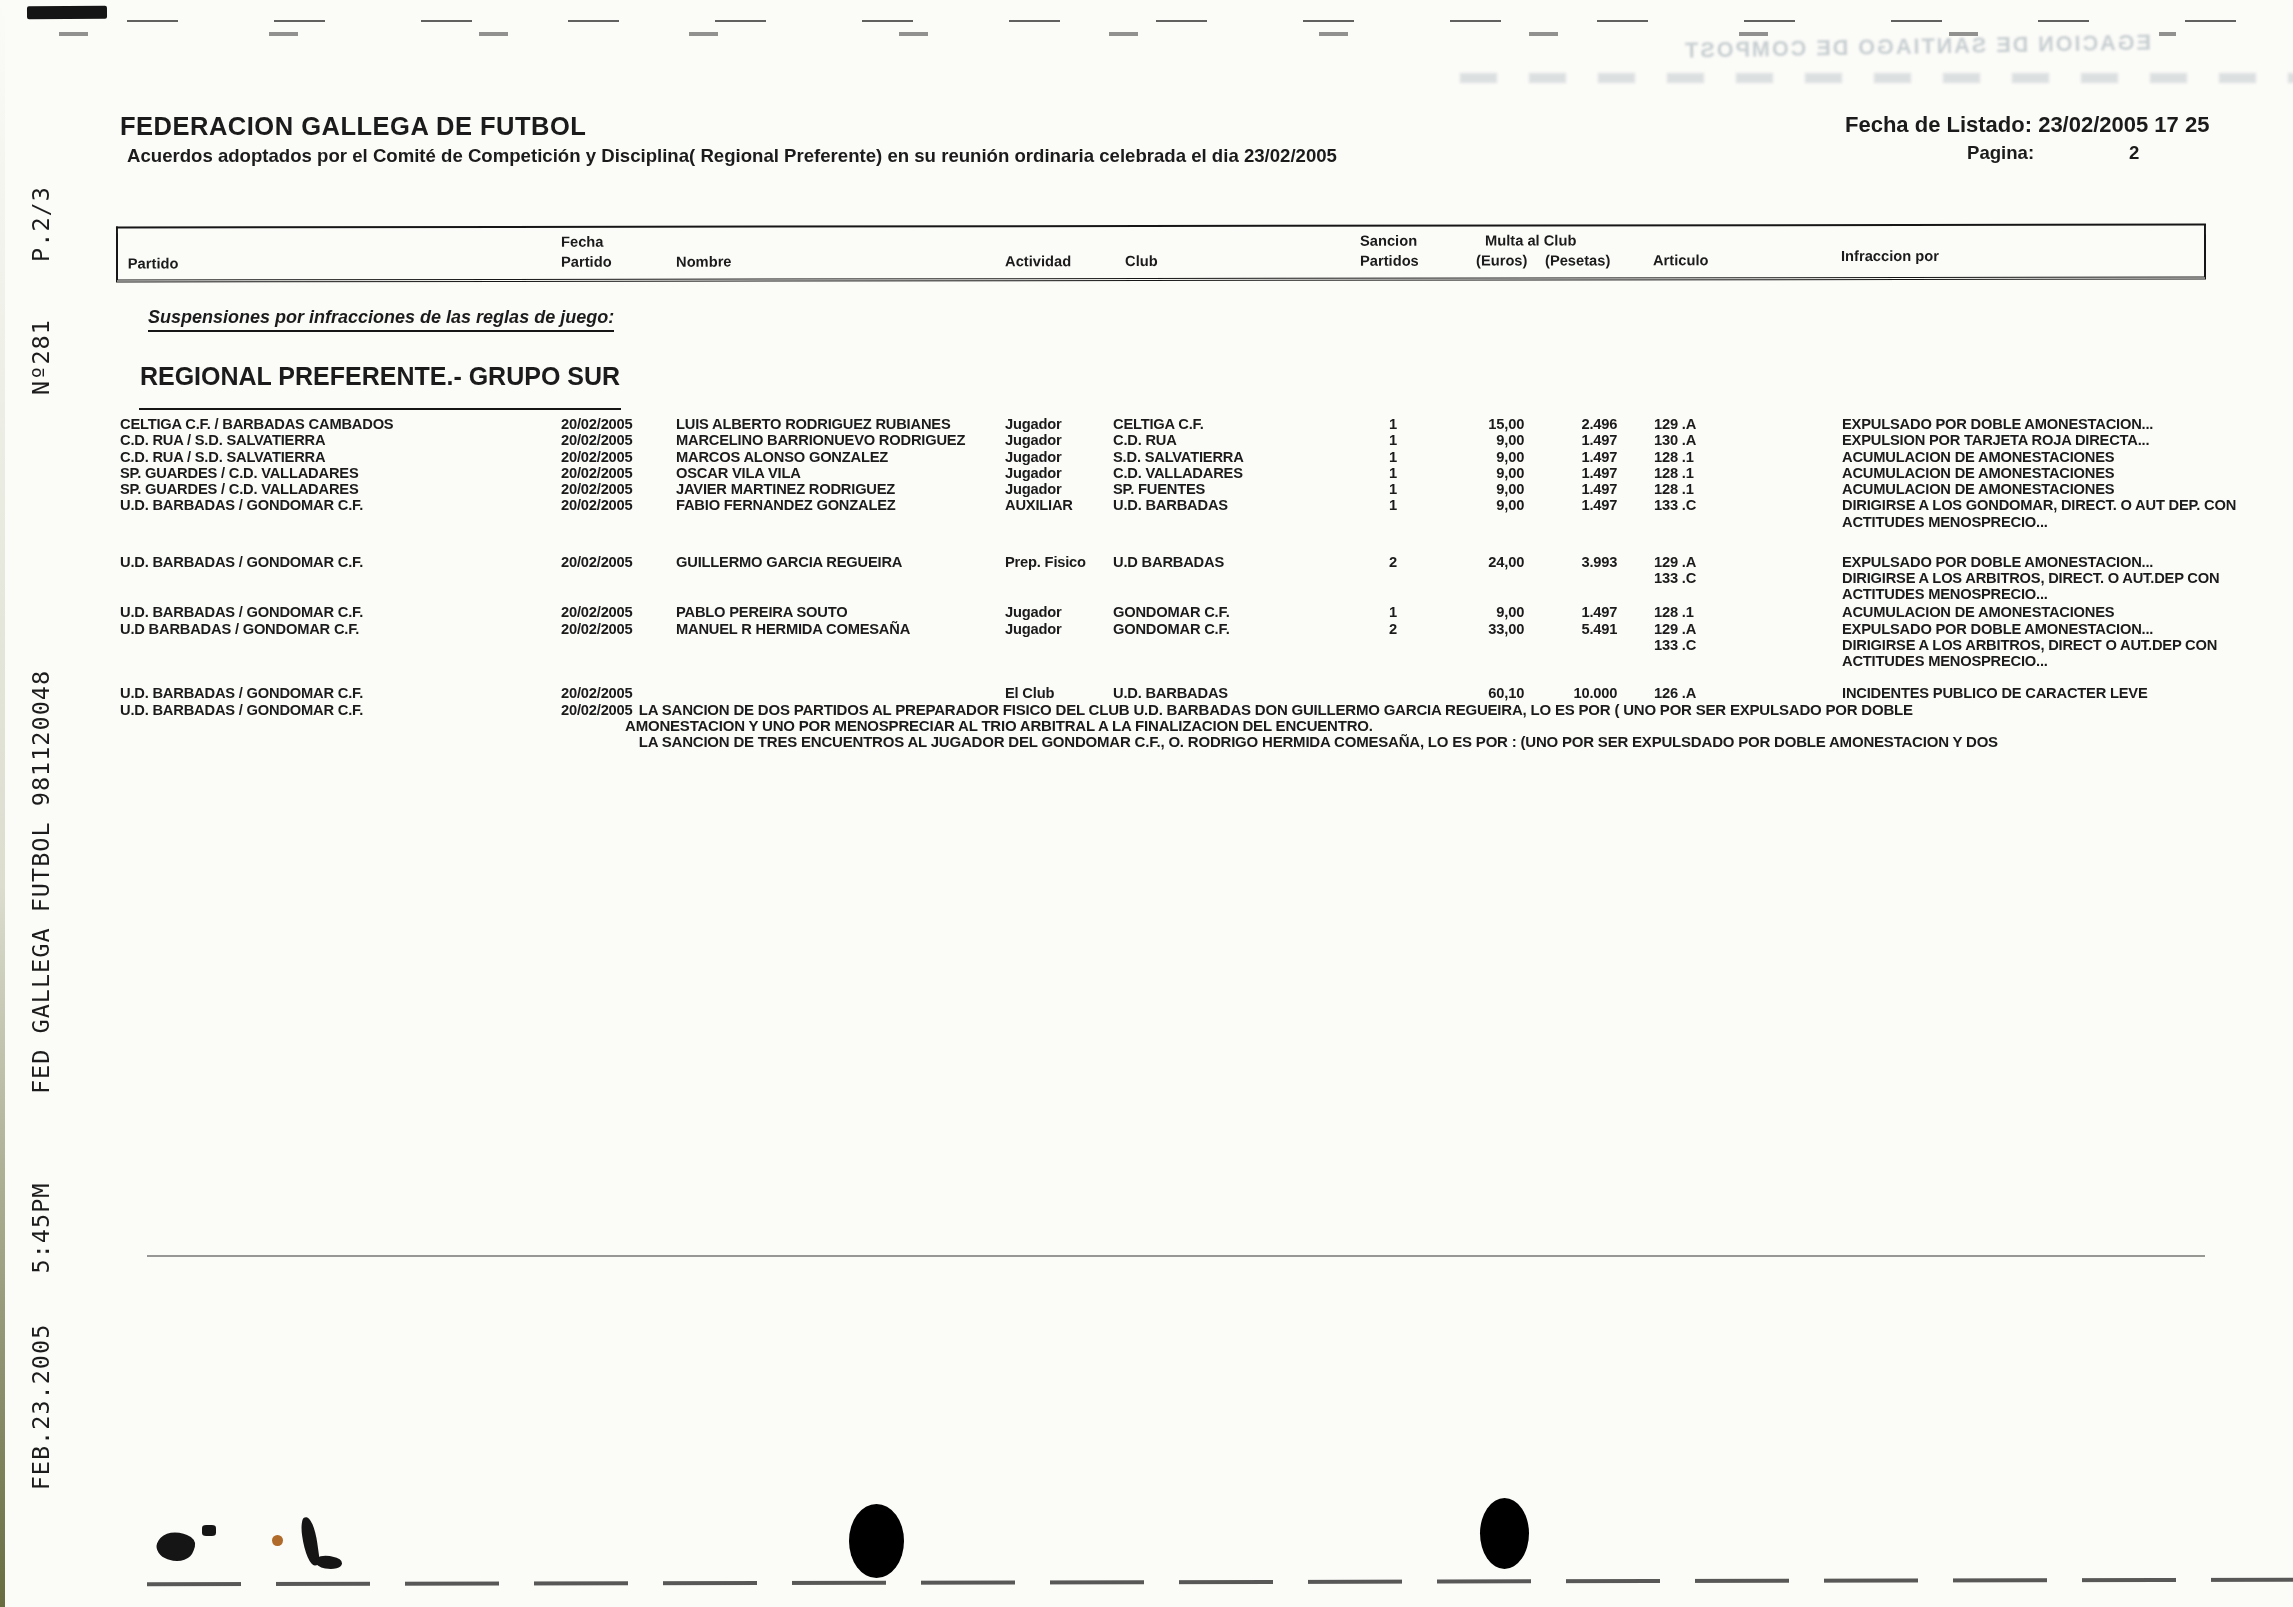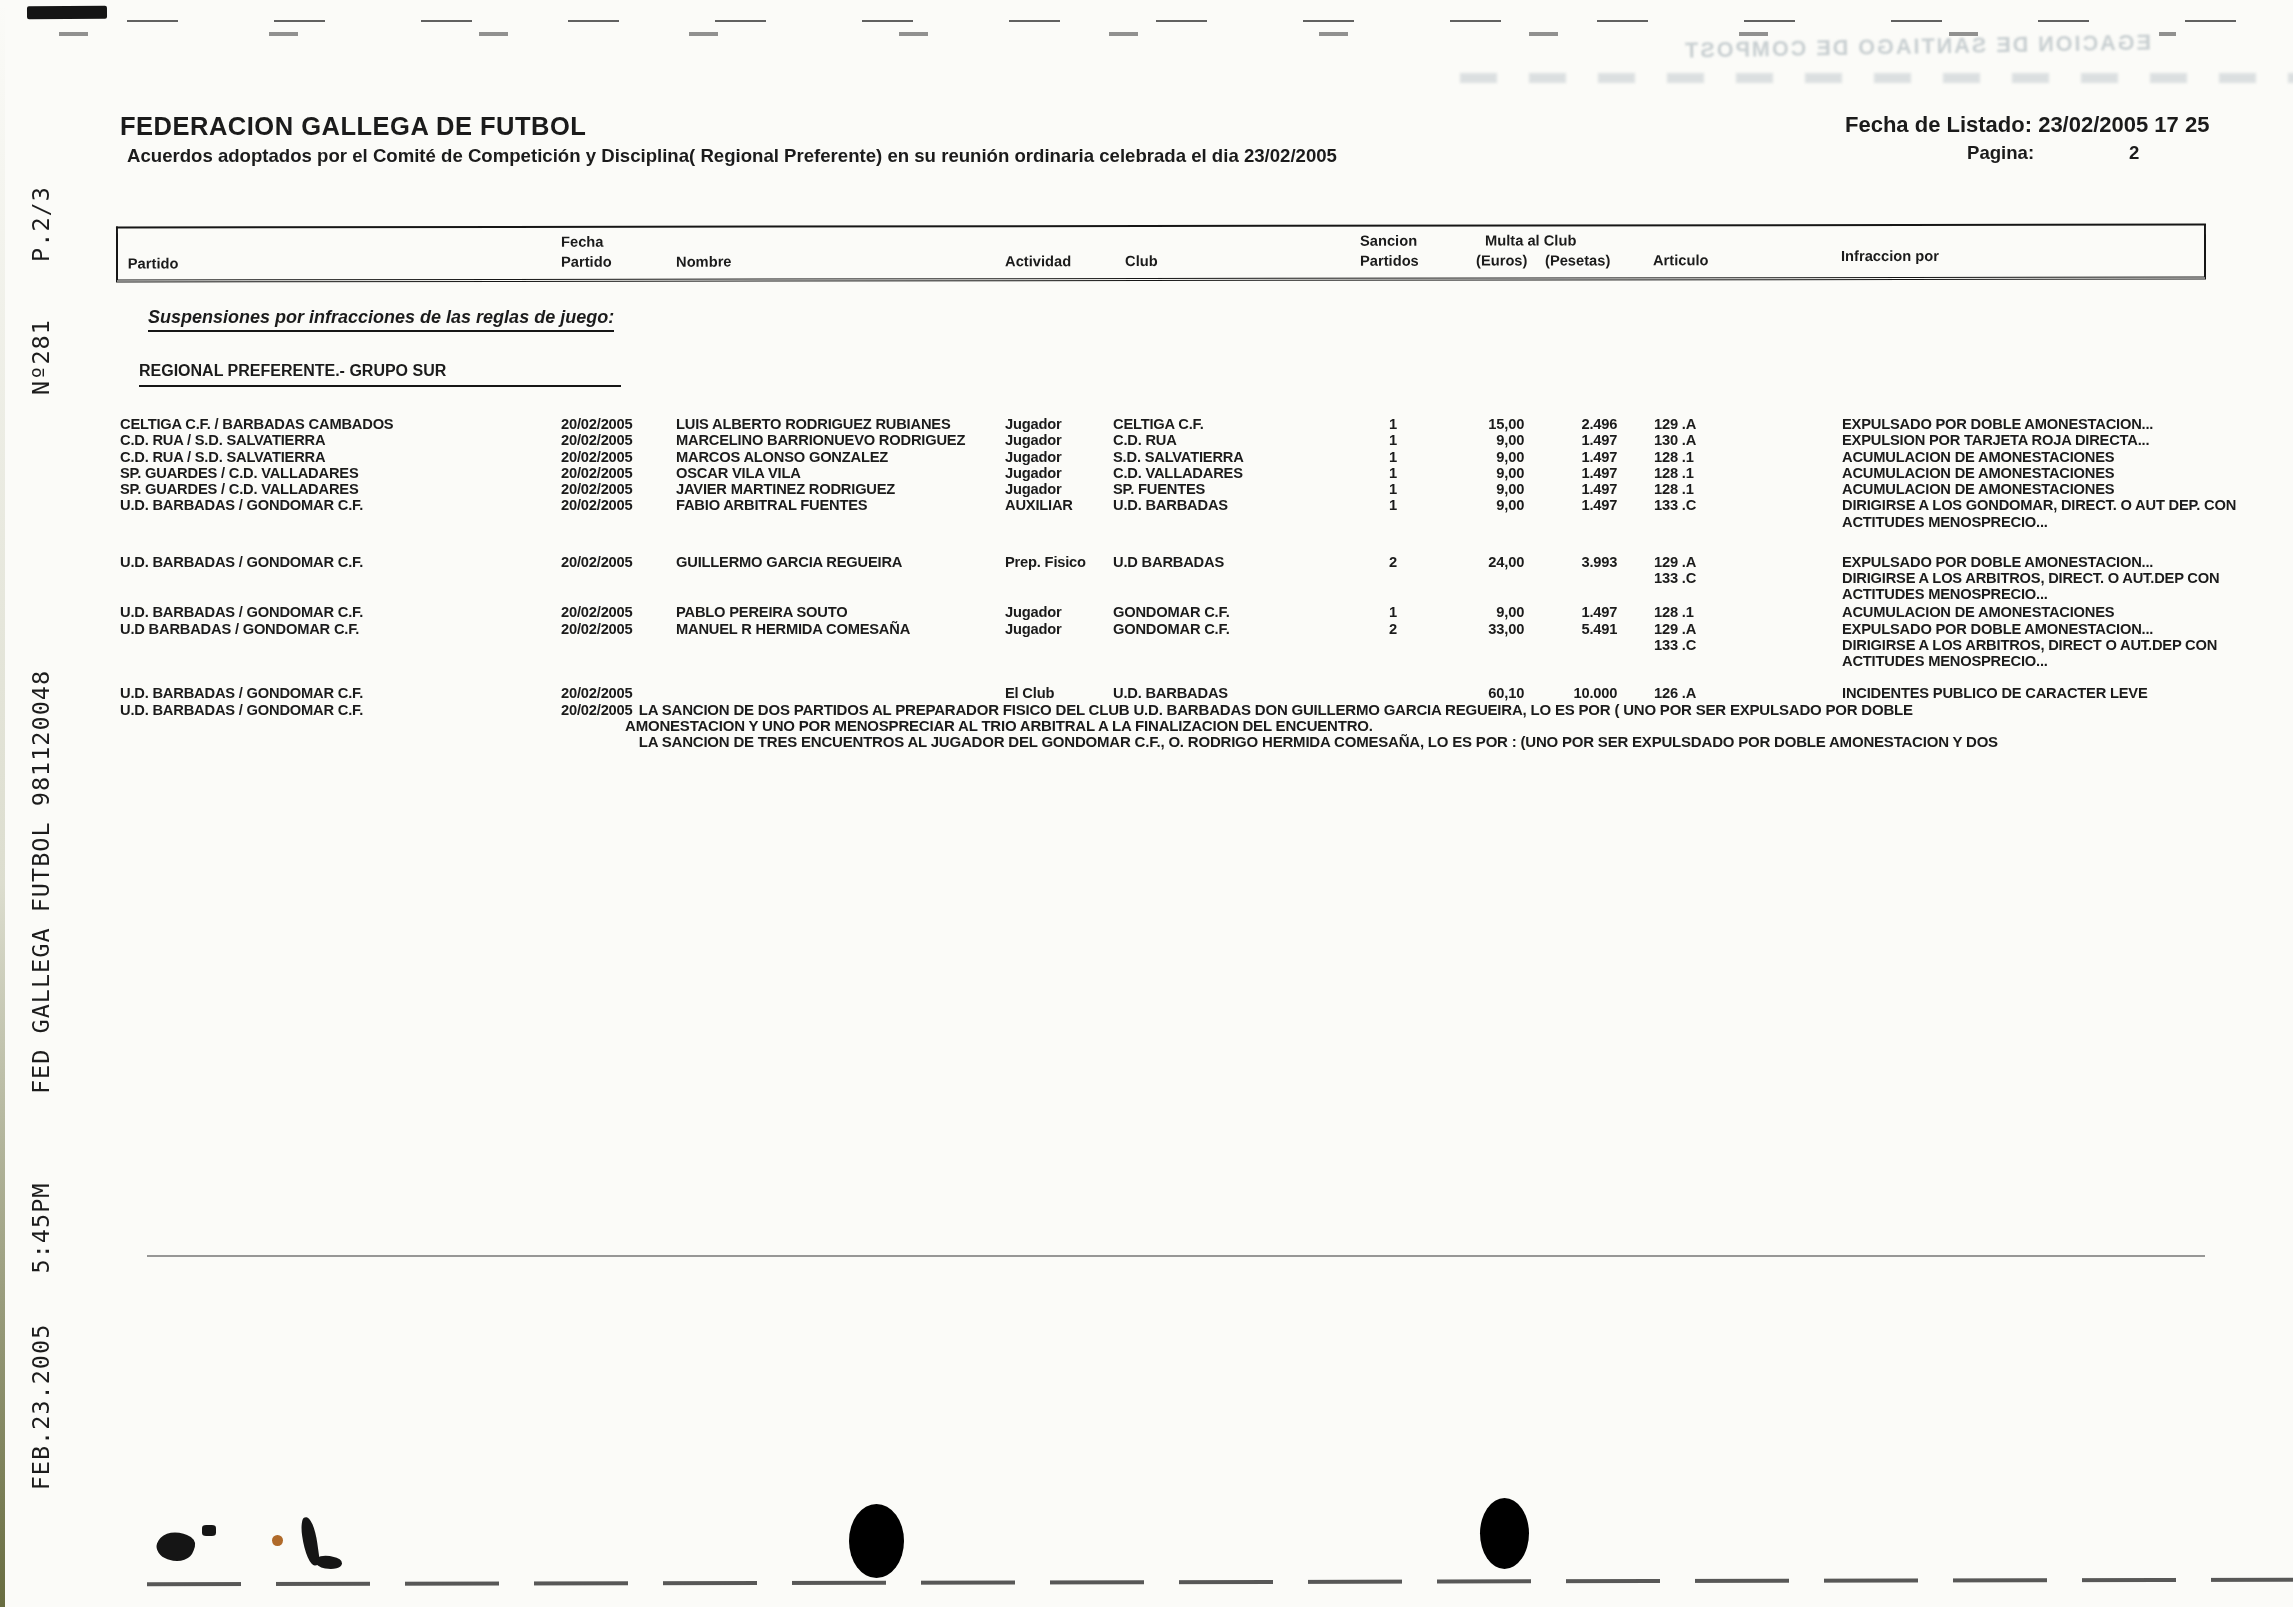--- a/index.html
+++ b/index.html
@@ -38,22 +38,22 @@
   .pagina-label{position:absolute;left:1967px;top:142px;font-size:18.6px;font-weight:bold;}
   .pagina-value{position:absolute;left:2129px;top:142px;font-size:18.6px;font-weight:bold;}
   
   .thead{position:absolute;left:116px;top:225px;width:2086px;height:51px;
     border:2px solid #161616;border-top-width:2.9px;border-bottom:3.9px double #161616;
     transform:rotate(-.08deg);}
   .thead .hl{position:absolute;font-size:14.7px;font-weight:bold;white-space:nowrap;line-height:17.6px;}
   
   .h-susp{position:absolute;left:148px;top:307px;font-size:18px;font-weight:bold;font-style:italic;
     border-bottom:2.5px solid #161616;padding-bottom:2px;white-space:nowrap;}
-  .h-group{position:absolute;left:139px;top:362px;font-size:16px;font-weight:bold;
-    width:482px;border-bottom:2.5px solid #161616;padding-bottom:5px;white-space:nowrap;}
+  .h-group{position:absolute;left:139px;top:362px;font-size:25px;font-weight:bold;
+    width:482px;border-bottom:2.5px solid #161616;padding-bottom:17px;white-space:nowrap;text-align:center;}
   
   .tbody{position:absolute;left:0;top:416px;right:0;}
   .trow{position:relative;display:grid;
     grid-template-columns:441px 115px 329px 108px 253px 54px 110px 95px 123px 1fr;
     padding-left:120px;}
   .c{font-size:14.7px;font-weight:bold;line-height:16.3px;letter-spacing:-0.2px;white-space:nowrap;}
   .c.sancion{text-align:center;}
   .c.euros{text-align:right;padding-right:5.9px;}
   .c.pesetas{text-align:right;padding-right:7.8px;}
   .c.articulo{padding-left:29px;}
@@ -195,21 +195,21 @@
     <div class="c articulo">
           <div>128 .1</div>
         </div>
     <div class="c infraccion">
           <div>ACUMULACION DE AMONESTACIONES</div>
         </div>
   </div>
       <div class="trow">
     <div class="c partido">U.D. BARBADAS / GONDOMAR C.F.</div>
     <div class="c fecha">20/02/2005</div>
-    <div class="c nombre">FABIO ARBITRAL FUENTES</div>
+    <div class="c nombre">FABIO FERNANDEZ GONZALEZ</div>
     <div class="c actividad">AUXILIAR</div>
     <div class="c club">U.D. BARBADAS</div>
     <div class="c sancion">1</div>
     <div class="c euros">9,00</div>
     <div class="c pesetas">1.497</div>
     <div class="c articulo">
           <div>133 .C</div>
           <div>&nbsp;</div>
         </div>
     <div class="c infraccion">

